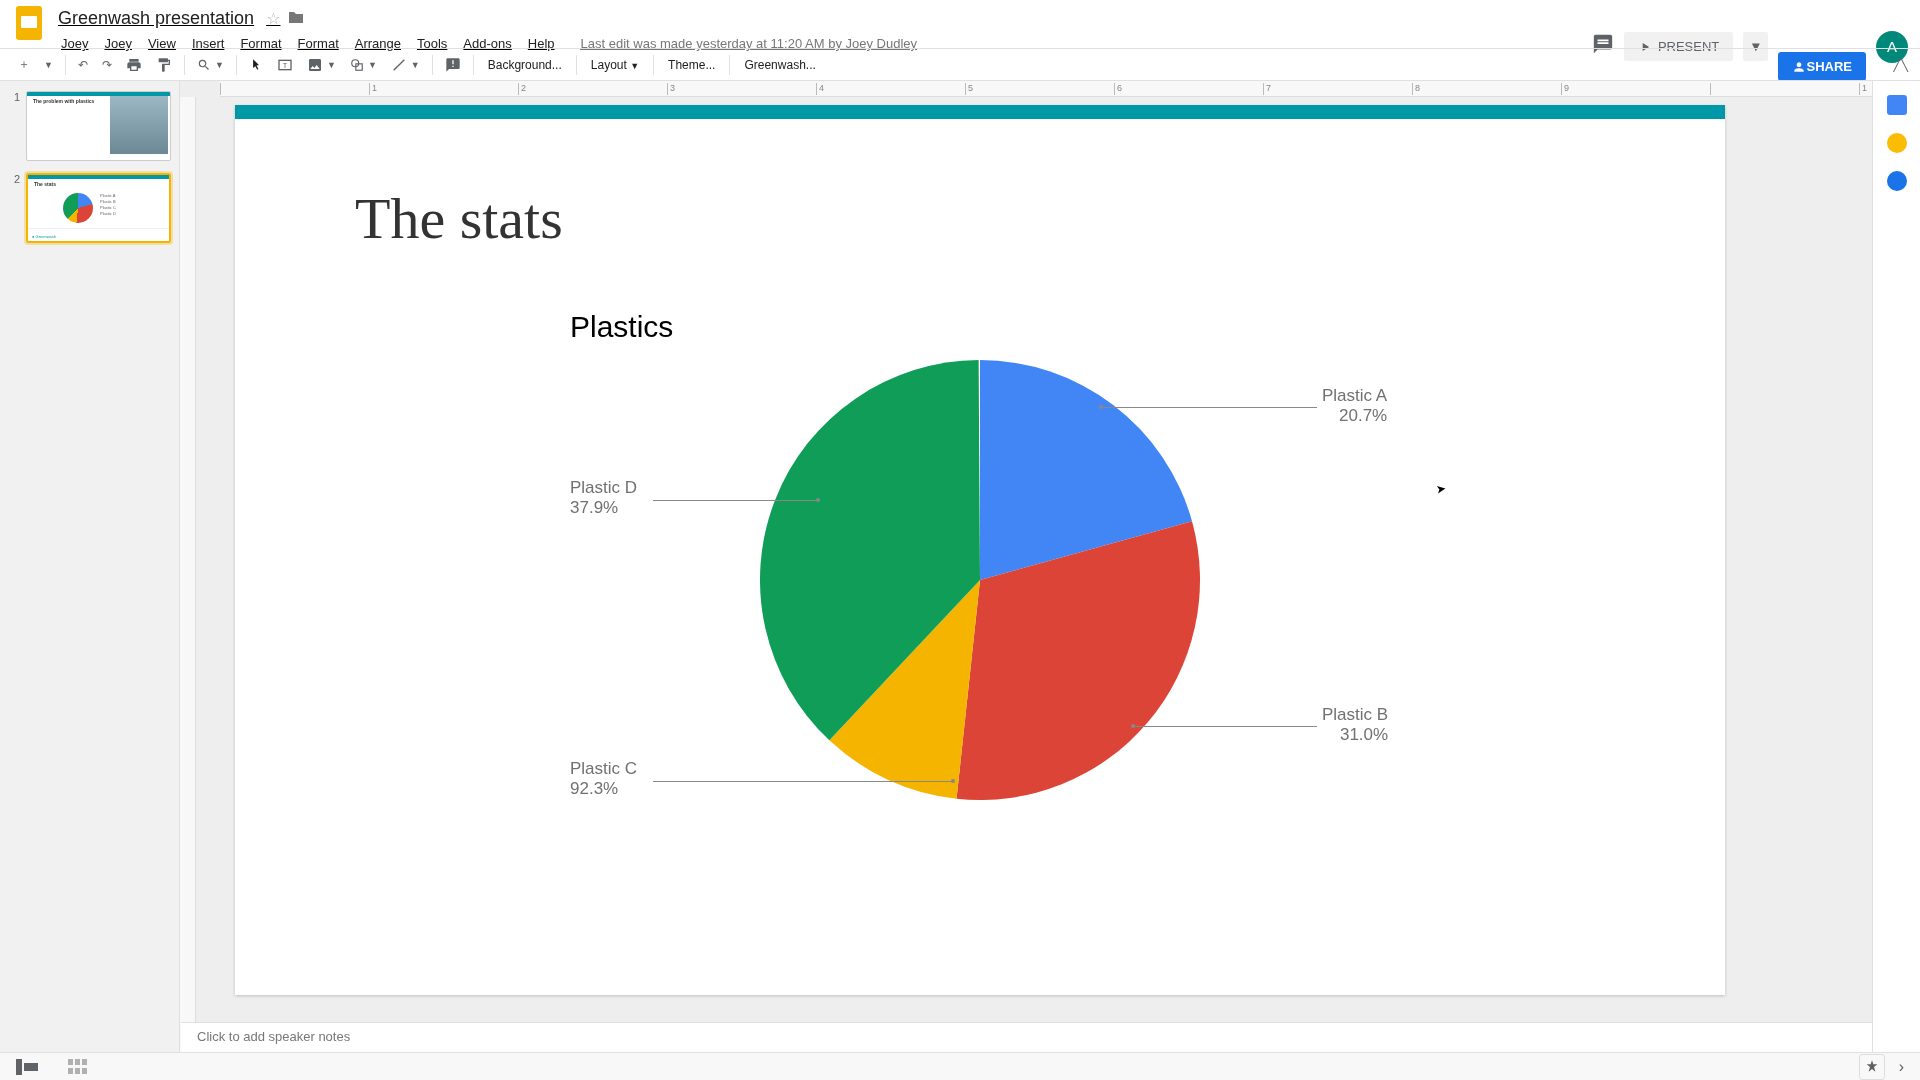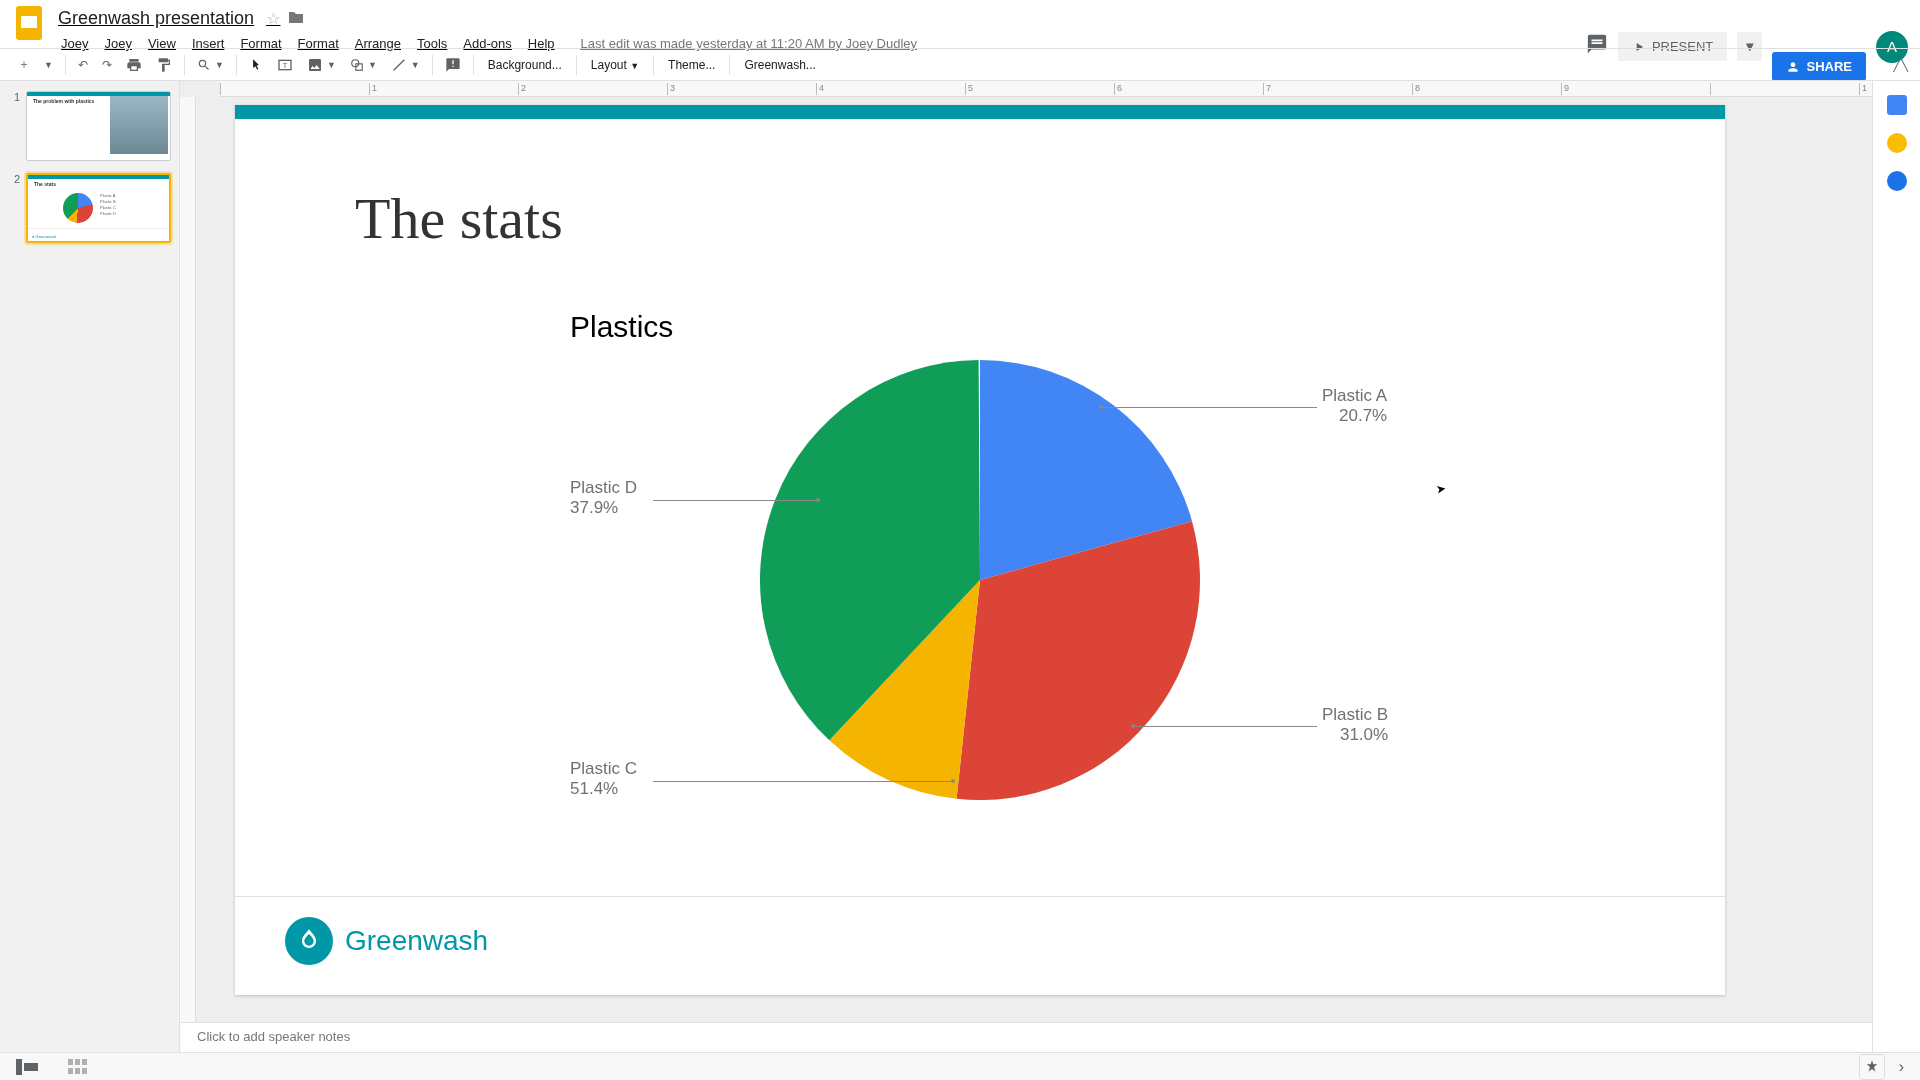--- a/index.html
+++ b/index.html
@@ -13,21 +13,21 @@
 .doc-title { font-size: 18px; color:#202124; padding:2px 4px; }
 .star-icon, .folder-icon { color:#b0b0b0; font-size:16px; }
 .menus { display:flex; gap:2px; font-size:13px; color:#202124; margin-top:2px; align-items:center; }
 .menus span { padding:3px 7px; cursor:pointer; }
 .last-edit { color:#777; text-decoration: underline; font-size:13px; margin-left:10px; }
 
 .header-right { display:flex; align-items:center; gap:10px; margin-top:6px; }
 .comment-icon { color:#5f6368; font-size:20px; }
 .present-btn { background:#f1f1f1; border:none; padding:7px 14px; font-size:13px; font-weight:500; color:#5f6368; display:flex; align-items:center; gap:6px; cursor:pointer; border-radius:2px; }
 .present-dd { background:#f1f1f1; border:none; padding:7px 6px; color:#5f6368; cursor:pointer; border-radius:2px; }
-.share-btn { background:#1a73e8; color:#fff; border:none; padding:7px 14px; font-size:13px; font-weight:700; display:flex; align-items:center; gap:6px; cursor:pointer; border-radius:3px;margin-top:40px; }
+.share-btn { background:#1a73e8; color:#fff; border:none; padding:7px 14px; font-size:13px; font-weight:700; display:flex; align-items:center; cursor:pointer; border-radius:3px;margin-top:40px; }
 .avatar { width:32px; height:32px; border-radius:50%; background:#00897b; color:#fff; display:flex; align-items:center; justify-content:center; font-size:15px; font-weight:500; }
 
 
 .toolbar { height:33px; border-top:1px solid #e0e0e0; border-bottom:1px solid #e0e0e0; display:flex; align-items:center; padding:0 12px; gap:2px; font-size:12px; color:#5f6368; margin-top:4px; position:relative; }
 .tool-btn { padding:4px 6px; cursor:pointer; display:flex; align-items:center; gap:2px; border-radius:2px; min-width:20px; justify-content:center; }
 .tool-sep { width:1px; height:20px; background:#e0e0e0; margin:0 4px; }
 .tool-text { padding:4px 8px; cursor:pointer; color:#202124; }
 .collapse-icon { position:absolute; right:12px; color:#5f6368; cursor:pointer; }
 
 
@@ -274,40 +274,32 @@
 
       <div class="pie-label" style="top:600px; left:1087px; text-align:right;">
         <div>Plastic B</div>
           <div class="pct">31.0%</div>
       </div>
       <div class="leader" style="top:621px; left:898px; width:184px;"></div>
       <div class="leader-dot" style="top:619px; left:896px;"></div>
 
       <div class="pie-label" style="top:654px; left:335px;">
         <div>Plastic C</div>
-          <div class="pct">51.4%</div>
+          <div class="pct">92.3%</div>
       </div>
       <div class="leader" style="top:676px; left:418px; width:300px;"></div>
       <div class="leader-dot" style="top:674px; left:716px;"></div>
 
       <div class="pie-label" style="top:373px; left:335px;">
         <div>Plastic D</div>
           <div class="pct">37.9%</div>
       </div>
       <div class="leader" style="top:395px; left:418px; width:165px;"></div>
       <div class="leader-dot" style="top:393px; left:581px;"></div>
 
-      <div class="brand-footer">
-        <div class="brand-logo">
-          <svg width="28" height="28" viewBox="0 0 24 24">
-              <path fill="#fff" d="M12 2C9 6 6 8 6 12c0 3.3 2.7 6 6 6s6-2.7 6-6c0-4-3-6-6-10zm0 14c-2.2 0-4-1.8-4-4 0-1.5 1-3 4-6 3 3 4 4.5 4 6 0 2.2-1.8 4-4 4z"></path>
-            </svg>
-        </div>
-        <div class="brand-name">Greenwash</div>
-      </div>
     </div>
 
     <div class="cursor-ptr">➤</div>
   </div>
 
   <div class="side-rail">
     <div class="side-icon" style="background:#4285f4;"></div>
     <div class="side-icon" style="background:#fbbc04; border-radius:50%;"></div>
     <div class="side-icon" style="background:#1a73e8; border-radius:50%;"></div>
   </div>

